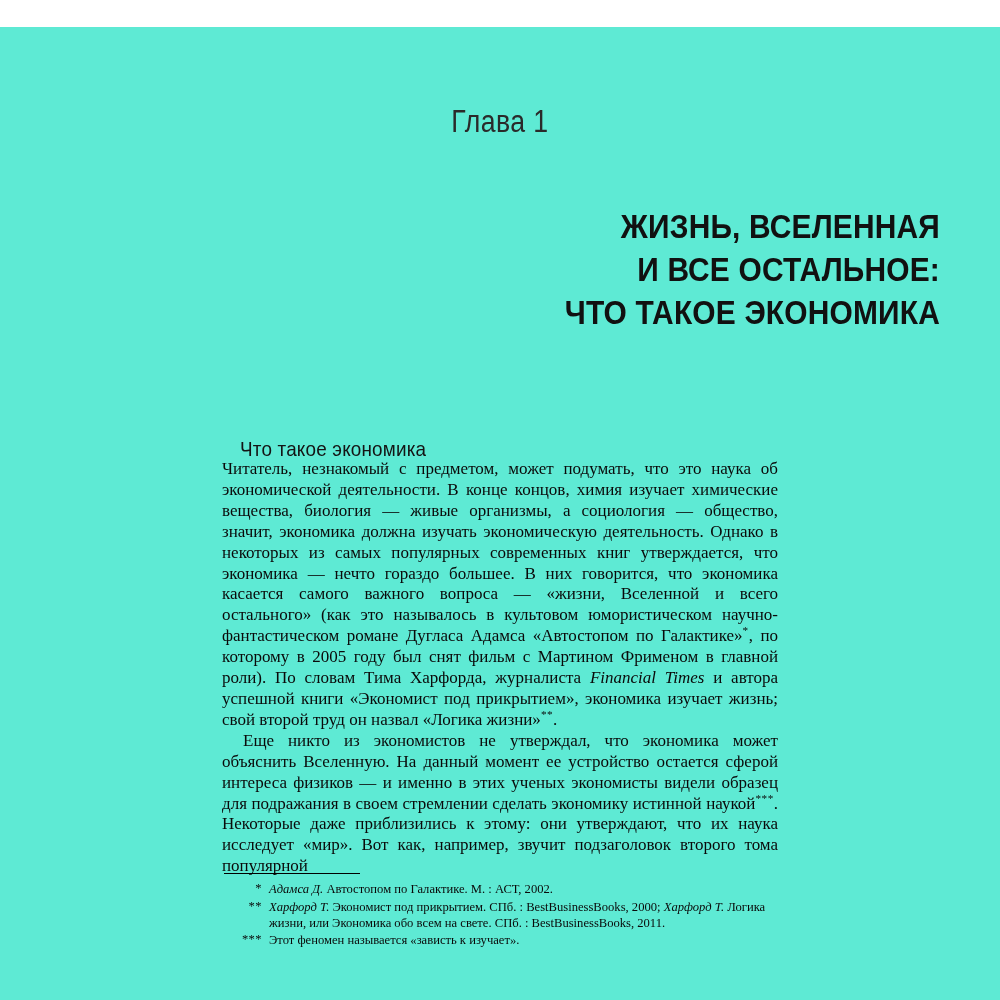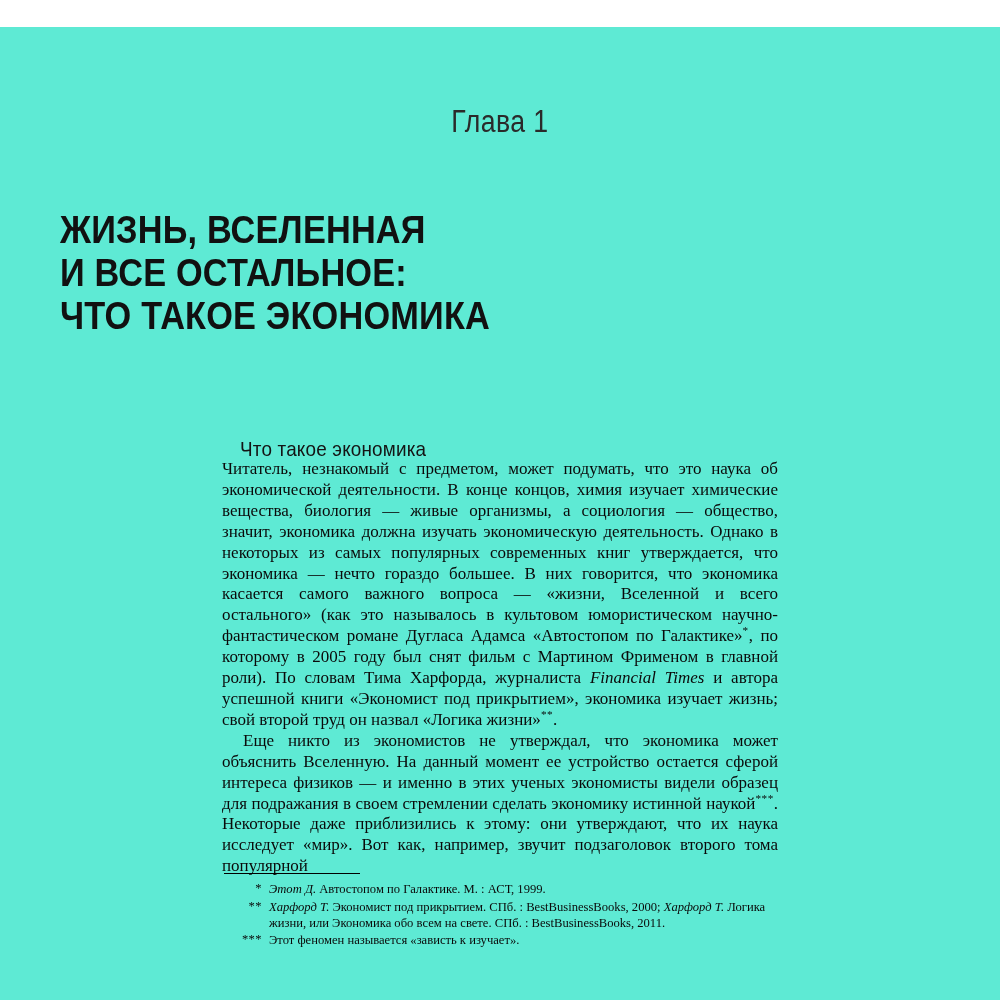--- a/index.html
+++ b/index.html
@@ -43,24 +43,24 @@
     transform-origin: center top;
     line-height: 1.1;
   }
 
   
   .chapter-title {
     position: absolute;
     top: 155px;
     left: 0;
     width: 1000px;
-    text-align: left;
+    text-align: right;
     font-family: "Liberation Sans Narrow", "Liberation Sans", "DejaVu Sans", sans-serif;
     font-weight: 700;
-    font-size: 39px;
+    font-size: 34px;
     line-height: 43px;
     letter-spacing: 0.2px;
     color: #111111;
   }
   .chapter-title .tline {
     display: block;
     transform: scaleX(0.88);
     transform-origin: center center;
     white-space: nowrap;
   }
@@ -164,21 +164,21 @@
   <div class="body-col">
       <p><span>Читатель, незнакомый с предметом, может подумать, что это наука об экономической деятельности. В конце концов, химия изучает химические вещества, биология — живые организмы, а социология — общество, значит, экономика должна изучать экономическую деятельность. Однако в некоторых из самых популярных современных книг утверждается, что экономика — нечто гораздо большее. В них говорится, что экономика касается самого важного вопроса — «жизни, Вселенной и всего остального» (как это называлось в культовом юмористическом научно-фантастическом романе Дугласа Адамса «Автостопом по Галактике»</span><sup class="fn">*</sup><span>, по которому в 2005 году был снят фильм с Мартином Фрименом в главной роли). По словам Тима Харфорда, журналиста </span><span class="it">Financial Times</span><span> и автора успешной книги «Экономист под прикрытием», экономика изучает жизнь; свой второй труд он назвал «Логика жизни»</span><sup class="fn">**</sup><span>.</span></p>
       <p class="indent"><span>Еще никто из экономистов не утверждал, что экономика может объяснить Вселенную. На данный момент ее устройство остается сферой интереса физиков — и именно в этих ученых экономисты видели образец для подражания в своем стремлении сделать экономику истинной наукой</span><sup class="fn">***</sup><span>. Некоторые даже приблизились к этому: они утверждают, что их наука исследует «мир». Вот как, например, звучит подзаголовок второго тома популярной</span></p>
     </div>
 
   <div class="footnotes">
     <div class="fn-rule"></div>
     <div>
         <div class="fn-row">
           <div class="fn-mark">*</div>
-          <div class="fn-text"><span class="it">Этот Д.</span><span> Автостопом по Галактике. М. : АСТ, 1999.</span></div>
+          <div class="fn-text"><span class="it">Адамса Д.</span><span> Автостопом по Галактике. М. : АСТ, 2002.</span></div>
         </div>
         <div class="fn-row">
           <div class="fn-mark">**</div>
           <div class="fn-text"><span class="it">Харфорд Т.</span><span> Экономист под прикрытием. СПб. : BestBusinessBooks, 2000; </span><span class="it">Харфорд Т.</span><span> Логика жизни, или Экономика обо всем на свете. СПб. : BestBusinessBooks, 2011.</span></div>
         </div>
         <div class="fn-row">
           <div class="fn-mark">***</div>
           <div class="fn-text"><span>Этот феномен называется «зависть к изучает».</span></div>
         </div>
       </div>

